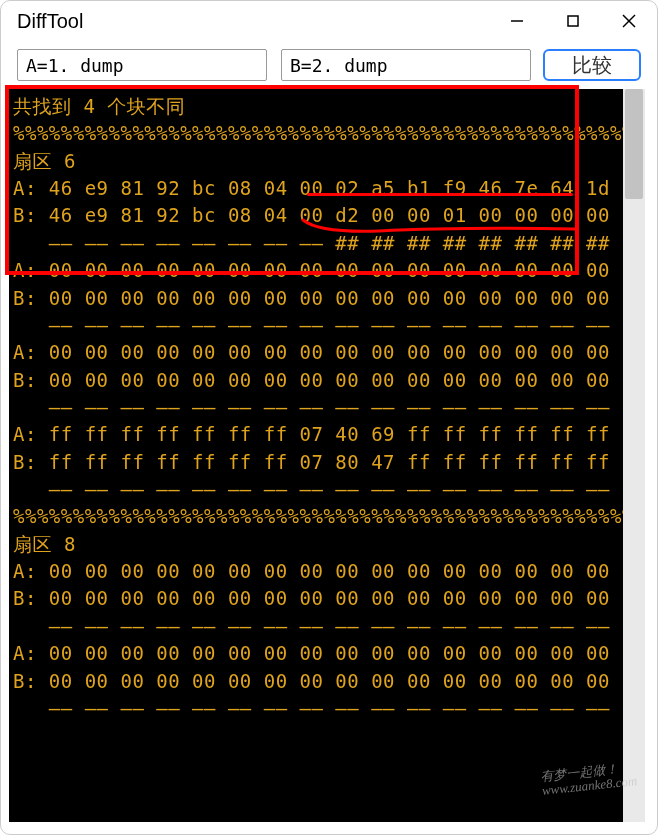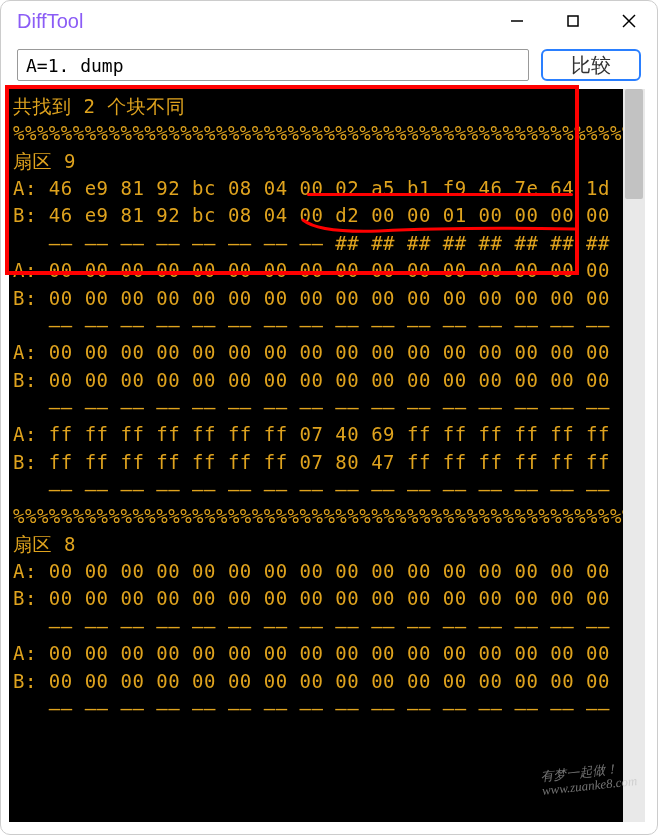--- a/index.html
+++ b/index.html
@@ -1,25 +1,25 @@
 <!DOCTYPE html>
 <html><head>
   <meta charset="utf-8">
   <style>
     * { box-sizing: border-box; }
     body { margin:0; padding:0; font-family:"Segoe UI","Microsoft YaHei",sans-serif; background:#fff; }
     .window { width:658px; height:835px; border:1px solid #ccc; border-radius:10px; overflow:hidden; display:flex; flex-direction:column; position:relative; background:#fff;}
     .titlebar { height:40px; display:flex; align-items:center; justify-content:space-between; padding:0 0 0 16px; }
-    .title { font-size:20px; color:#8b5cf6; }
+    .title { font-size:20px; color:#000000; }
     .winbtns { display:flex; }
     .winbtn { width:56px; height:40px; display:flex; align-items:center; justify-content:center; cursor:pointer; }
     .winbtn svg { width:14px; height:14px; }
     
     .inputs-row { display:flex; padding:8px 16px 8px 16px; gap:12px; align-items:stretch; }
-    .inputs-col { flex:1; display:flex; flex-direction:column; gap:14px; }
+    .inputs-col { flex:1; display:flex; flex-direction:row; gap:14px; }
     .inp { height:32px; border:1px solid #999; border-radius:2px; padding:2px 8px; font-family:"SimSun","NSimSun",monospace; font-size:18px; color:#000; background:#fff; }
     .cmp-btn { width:100px; border:2px solid #2a7fff; border-radius:6px; background:#fff; font-size:20px; cursor:pointer; display:flex; align-items:center; justify-content:center; font-family:"Microsoft YaHei"; color:#333;}
     
     .content-wrap { flex:1; margin:0 12px 12px 8px; position:relative; display:flex; }
     .term { flex:1; background:#000; color:#dfa31e; font-family:"SimSun","NSimSun",monospace; font-size:19px; line-height:1.44; padding:4px 2px 2px 4px; overflow:hidden; white-space:pre; position:relative; letter-spacing:0.5px;}
     .scrollbar { width:22px; background:#e9e9e9; position:relative; }
     .scrollbar .thumb { position:absolute; left:2px; right:2px; top:0; height:110px; background:#c2c2c2; border-radius:2px;}
     
     .redbox { position:absolute; border:4px solid #ff0000; pointer-events:none; }
     .redline { position:absolute; height:3px; background:#ff0000; pointer-events:none; border-radius:2px;}
@@ -49,28 +49,29 @@
             <line x1="1" y1="1" x2="13" y2="13" stroke="#000" stroke-width="1.5"></line>
             <line x1="13" y1="1" x2="1" y2="13" stroke="#000" stroke-width="1.5"></line>
           </svg>
       </div>
     </div>
   </div>
 
   <div class="inputs-row">
     <div class="inputs-col">
       <input class="inp" value="A=1. dump" style="">
+      <input class="inp" value="B=2. dump" style="">
     </div>
     <div class="cmp-btn">比较</div>
   </div>
 
   <div class="content-wrap">
-    <div class="term"><span>共找到 2 个块不同</span>
+    <div class="term"><span>共找到 4 个块不同</span>
 <span>%%%%%%%%%%%%%%%%%%%%%%%%%%%%%%%%%%%%%%%%%%%%%%%%%%%%%%%%</span>
-<span>扇区 9</span>
+<span>扇区 6</span>
 <span>A: 46 e9 81 92 bc 08 04 00 02 a5 b1 f9 46 7e 64 1d</span>
 <span>B: 46 e9 81 92 bc 08 04 00 d2 00 00 01 00 00 00 00</span>
 <span>   —— —— —— —— —— —— —— —— ## ## ## ## ## ## ## ##</span>
 <span>A: 00 00 00 00 00 00 00 00 00 00 00 00 00 00 00 00</span>
 <span>B: 00 00 00 00 00 00 00 00 00 00 00 00 00 00 00 00</span>
 <span>   —— —— —— —— —— —— —— —— —— —— —— —— —— —— —— ——</span>
 <span>A: 00 00 00 00 00 00 00 00 00 00 00 00 00 00 00 00</span>
 <span>B: 00 00 00 00 00 00 00 00 00 00 00 00 00 00 00 00</span>
 <span>   —— —— —— —— —— —— —— —— —— —— —— —— —— —— —— ——</span>
 <span>A: ff ff ff ff ff ff ff 07 40 69 ff ff ff ff ff ff</span>

